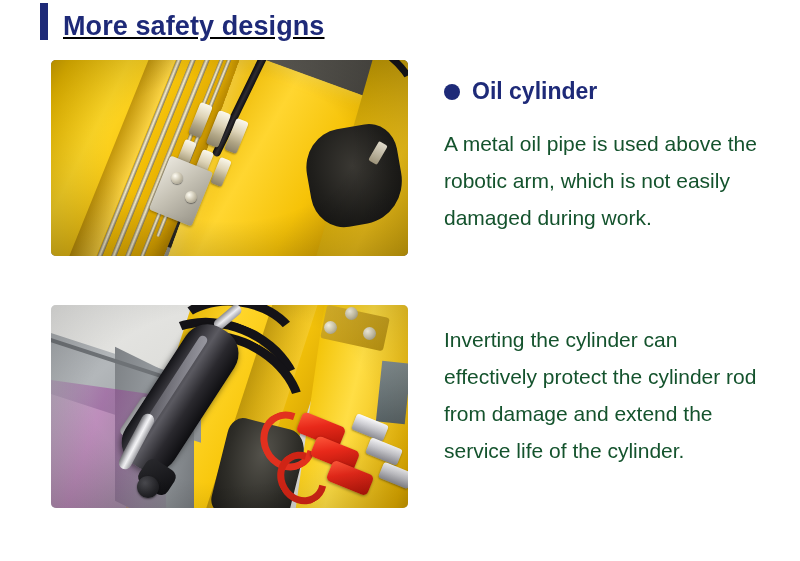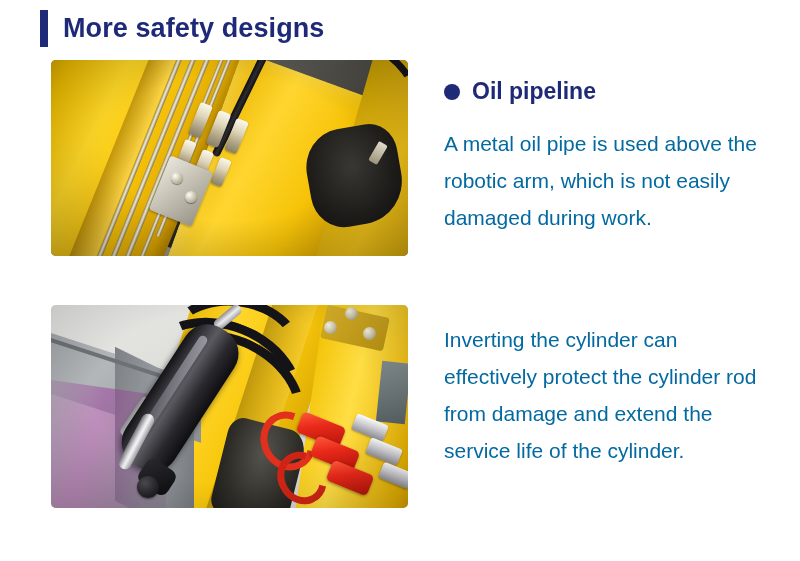--- a/index.html
+++ b/index.html
@@ -13,23 +13,24 @@
     position: relative;
     overflow: hidden;
     font-family: "Liberation Sans", sans-serif;
     -webkit-font-smoothing: antialiased;
   }
 
   
   .header {
     position: absolute;
     left: 40px;
-    top: 10px;
+    top: 3px;
     display: flex;
-    align-items: center;
+    align-items: flex-end;
+    text-decoration: underline;
   }
   .accent-bar {
     width: 8px;
     height: 37px;
     background: #1e2a78;
     flex: 0 0 auto;
   }
   .page-title {
     margin-left: 15px;
     font-size: 27px;
@@ -85,21 +86,21 @@
     font-size: 23px;
     font-weight: bold;
     color: #1e2a78;
     line-height: 1;
     white-space: nowrap;
   }
   .body-text {
     margin-top: 22px;
     font-size: 21px;
     line-height: 37px;
-    color: #0369a1;
+    color: #14532d;
   }
   #feature-1 .body-text { margin-top: 12px; }
 
   
   .p1-bg {
     position: absolute; inset: 0;
     background:
       linear-gradient(160deg, #6d6a63 0%, #57554f 30%, #3b3934 62%, #2c2a26 100%);
   }
   .p1-ground {
@@ -481,21 +482,21 @@
     <div class="p1-clamp"></div>
     <div class="p1-bolt b1"></div>
     <div class="p1-bolt b2"></div>
     <div class="p1-smallfit"></div>
     <div class="p1-vignette"></div>
   </div>
 
   <div class="text-col">
     <div class="heading-row">
       <span class="bullet-dot"></span>
-      <span class="heading-text">Oil pipeline</span>
+      <span class="heading-text">Oil cylinder</span>
     </div>
     <div class="body-text">A metal oil pipe is used above the robotic arm, which is not easily damaged during work.</div>
   </div>
 </div>
 
 <div class="feature" id="feature-1">
 
   <div class="photo">
     <div class="p2-bg"></div>
     <div class="p2-ground"></div>

